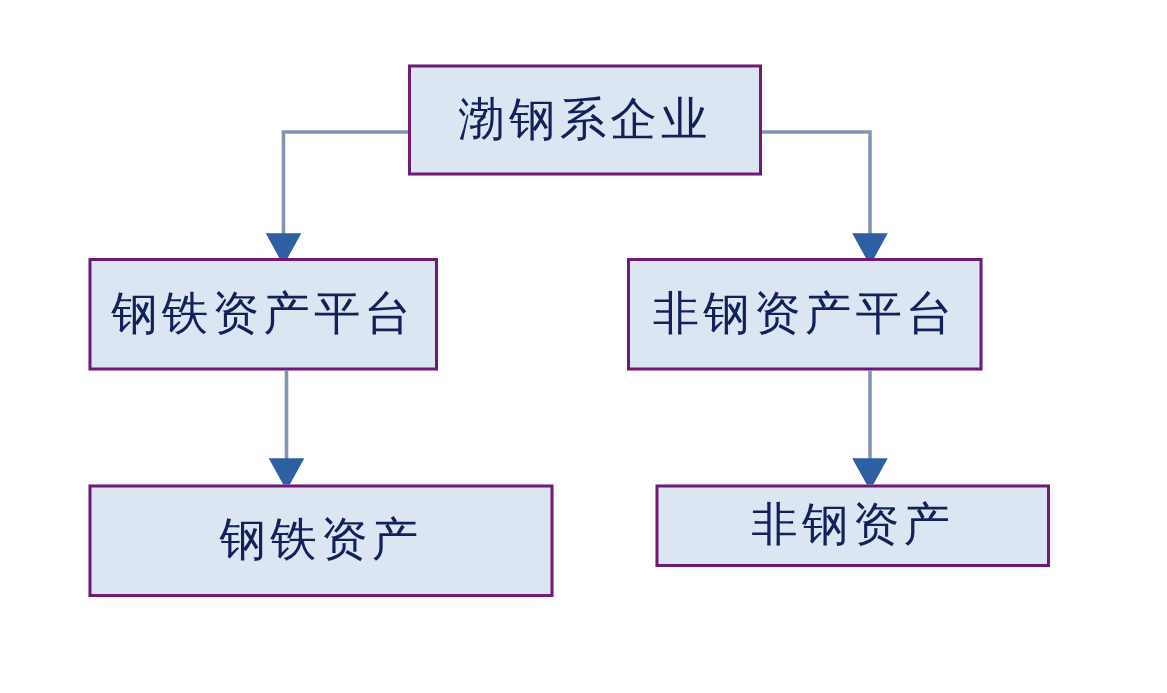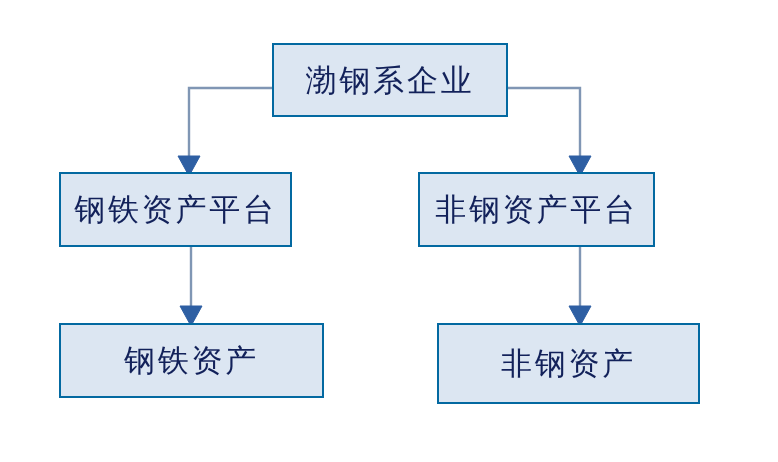--- a/index.html
+++ b/index.html
@@ -16,21 +16,21 @@
   #diagram-canvas {
     position: relative;
     width: 778px;
     height: 462px;
     background: #ffffff;
   }
   .node-box {
     position: absolute;
     box-sizing: border-box;
     background: #dce6f2;
-    border: 2px solid #0369a1;
+    border: 2px solid #701a75;
     display: flex;
     align-items: center;
     justify-content: center;
     z-index: 3;
   }
   .node-label {
     color: #12215a;
     font-family: "DejaVu Serif", "Liberation Serif", serif;
     font-weight: 400;
     letter-spacing: 0.09em;
@@ -54,29 +54,29 @@
   }
   #node-nonsteel-platform {
     left: 418px;
     top: 172px;
     width: 237px;
     height: 75px;
   }
   #node-steel-assets {
     left: 59px;
     top: 323px;
-    width: 265px;
+    width: 310px;
     height: 75px;
     text-align: right;
   }
   #node-nonsteel-assets {
     left: 437px;
     top: 323px;
     width: 263px;
-    height: 81px;
+    height: 55px;
   }
   #node-steel-platform .node-label,
   #node-nonsteel-platform .node-label,
   #node-steel-assets .node-label,
   #node-nonsteel-assets .node-label {
     font-size: 31px;
   }
 
   
   .connector-svg {

